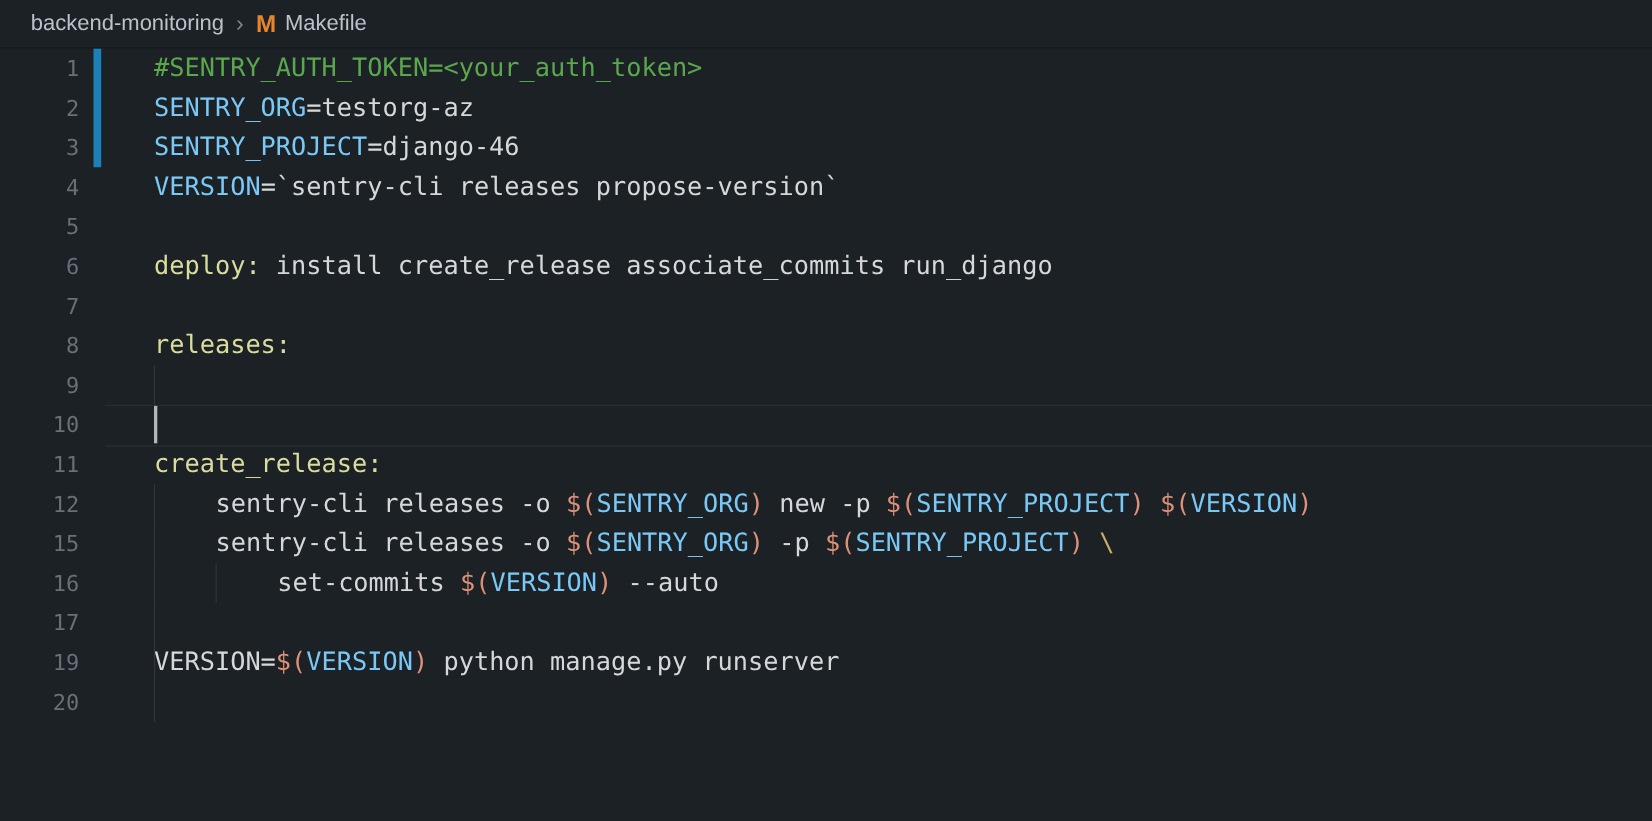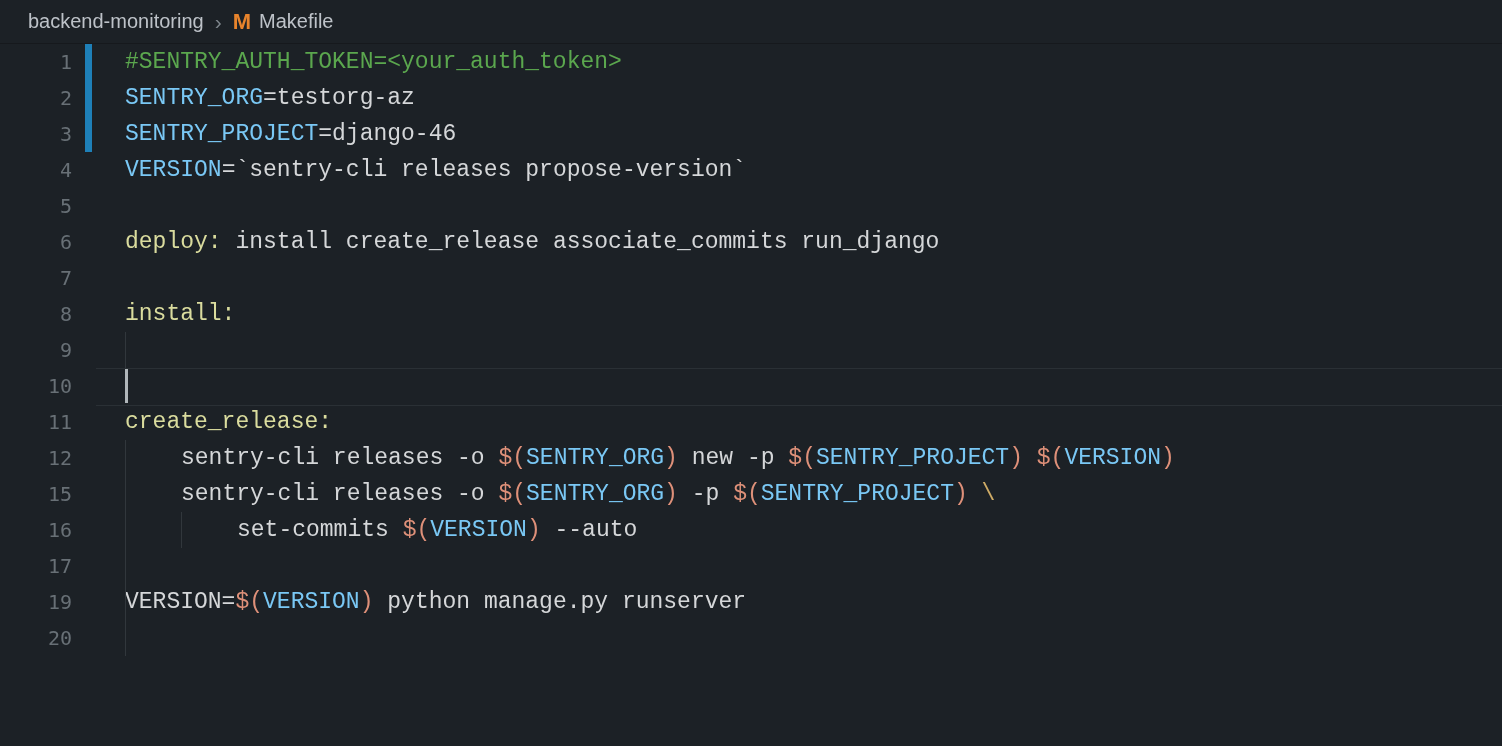--- a/index.html
+++ b/index.html
@@ -53,23 +53,22 @@
   .lnum {
     width: 72px;
     flex: none;
     text-align: right;
     color: var(--line_number);
     font-size: 20px;
     user-select: none;
   }
   .lcontent {
     flex: 1;
-    margin-left: 53px;
+    margin-left: 68px;
     position: relative;
-    font-family: Liberation Mono, monospace;
   }
   .guide {
     position: absolute;
     top: 0; bottom: 0;
     width: 1px;
     background: var(--guide);
   }
   .cursor {
     position: absolute;
     left: 0; top: 1px;
@@ -110,21 +109,21 @@
   <div class="editor">
     <div class="git-bar"></div>
     <div>
         <div class="line"><div class="lnum">1</div><div class="lcontent"><span class="ltext" style="padding-left: 0px;"><span class="seg-comment">#SENTRY_AUTH_TOKEN=&lt;your_auth_token&gt;</span></span></div></div>
         <div class="line"><div class="lnum">2</div><div class="lcontent"><span class="ltext" style="padding-left: 0px;"><span class="seg-var">SENTRY_ORG</span><span class="seg-plain">=testorg-az</span></span></div></div>
         <div class="line"><div class="lnum">3</div><div class="lcontent"><span class="ltext" style="padding-left: 0px;"><span class="seg-var">SENTRY_PROJECT</span><span class="seg-plain">=django-46</span></span></div></div>
         <div class="line"><div class="lnum">4</div><div class="lcontent"><span class="ltext" style="padding-left: 0px;"><span class="seg-var">VERSION</span><span class="seg-plain">=`sentry-cli releases propose-version`</span></span></div></div>
         <div class="line"><div class="lnum">5</div><div class="lcontent"><span class="ltext" style="padding-left: 0px;"></span></div></div>
         <div class="line"><div class="lnum">6</div><div class="lcontent"><span class="ltext" style="padding-left: 0px;"><span class="seg-target">deploy:</span><span class="seg-plain"> install create_release associate_commits run_django</span></span></div></div>
         <div class="line"><div class="lnum">7</div><div class="lcontent"><span class="ltext" style="padding-left: 0px;"></span></div></div>
-        <div class="line"><div class="lnum">8</div><div class="lcontent"><span class="ltext" style="padding-left: 0px;"><span class="seg-target">install:</span></span></div></div>
+        <div class="line"><div class="lnum">8</div><div class="lcontent"><span class="ltext" style="padding-left: 0px;"><span class="seg-target">releases:</span></span></div></div>
         <div class="line"><div class="lnum">9</div><div class="lcontent"><span class="guide" style="left: 0px;"></span></div></div>
         <div class="line current"><div class="lnum">10</div><div class="lcontent"><span class="cursor"></span><span class="ltext" style="padding-left: 0px;"></span></div></div>
         <div class="line"><div class="lnum">11</div><div class="lcontent"><span class="ltext" style="padding-left: 0px; text-align: center;"><span class="seg-target">create_release:</span></span></div></div>
         <div class="line"><div class="lnum">12</div><div class="lcontent"><span class="guide" style="left: 0px;"></span><span class="ltext" style="padding-left: 56px;"><span class="seg-plain">sentry-cli releases -o </span><span class="seg-punct">$(</span><span class="seg-var">SENTRY_ORG</span><span class="seg-punct">)</span><span class="seg-plain"> new -p </span><span class="seg-punct">$(</span><span class="seg-var">SENTRY_PROJECT</span><span class="seg-punct">)</span><span class="seg-plain"> </span><span class="seg-punct">$(</span><span class="seg-var">VERSION</span><span class="seg-punct">)</span></span></div></div>
         <div class="line"><div class="lnum">15</div><div class="lcontent"><span class="guide" style="left: 0px;"></span><span class="ltext" style="padding-left: 56px;"><span class="seg-plain">sentry-cli releases -o </span><span class="seg-punct">$(</span><span class="seg-var">SENTRY_ORG</span><span class="seg-punct">)</span><span class="seg-plain"> -p </span><span class="seg-punct">$(</span><span class="seg-var">SENTRY_PROJECT</span><span class="seg-punct">)</span><span class="seg-plain"> </span><span class="seg-cont">\</span></span></div></div>
         <div class="line"><div class="lnum">16</div><div class="lcontent"><span class="guide" style="left: 0px;"></span><span class="guide" style="left: 56px;"></span><span class="ltext" style="padding-left: 112px;"><span class="seg-plain">set-commits </span><span class="seg-punct">$(</span><span class="seg-var">VERSION</span><span class="seg-punct">)</span><span class="seg-plain"> --auto</span></span></div></div>
         <div class="line"><div class="lnum">17</div><div class="lcontent"><span class="guide" style="left: 0px;"></span><span class="ltext" style="padding-left: 0px;"></span></div></div>
         <div class="line"><div class="lnum">19</div><div class="lcontent"><span class="guide" style="left: 0px;"></span><span class="ltext" style=""><span class="seg-plain">VERSION=</span><span class="seg-punct">$(</span><span class="seg-var">VERSION</span><span class="seg-punct">)</span><span class="seg-plain"> python manage.py runserver</span></span></div></div>
         <div class="line"><div class="lnum">20</div><div class="lcontent"><span class="guide" style="left: 0px;"></span><span class="ltext" style="padding-left: 0px;"></span></div></div>
       </div>

